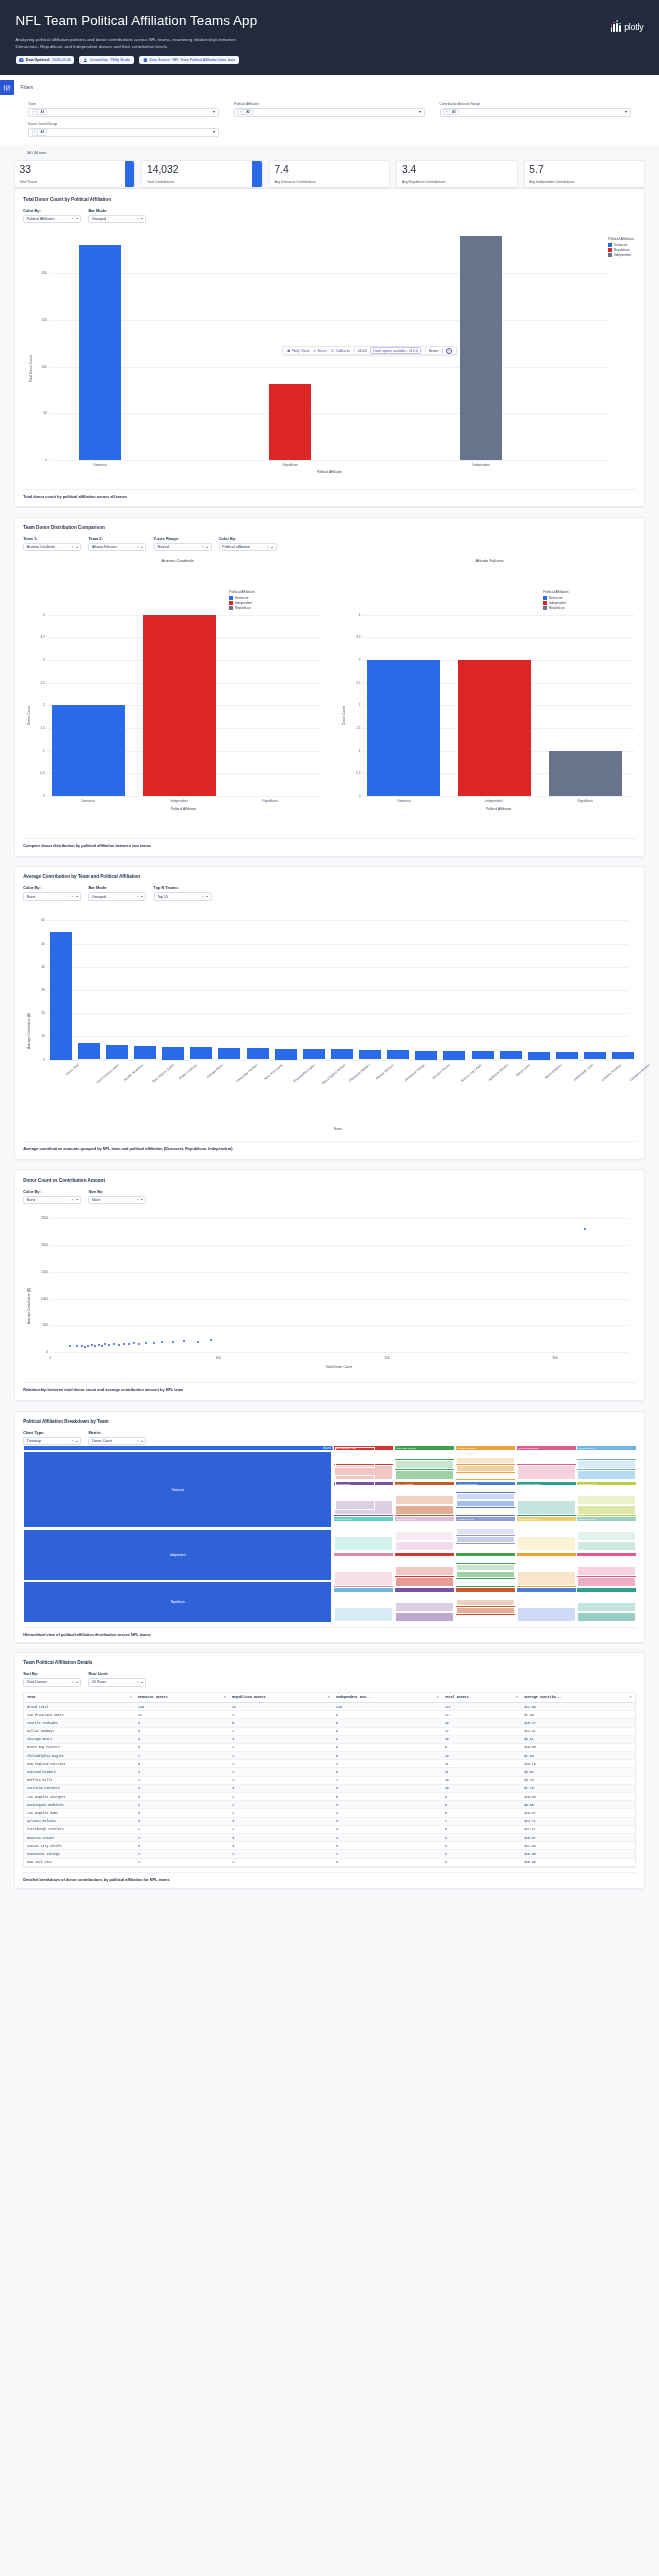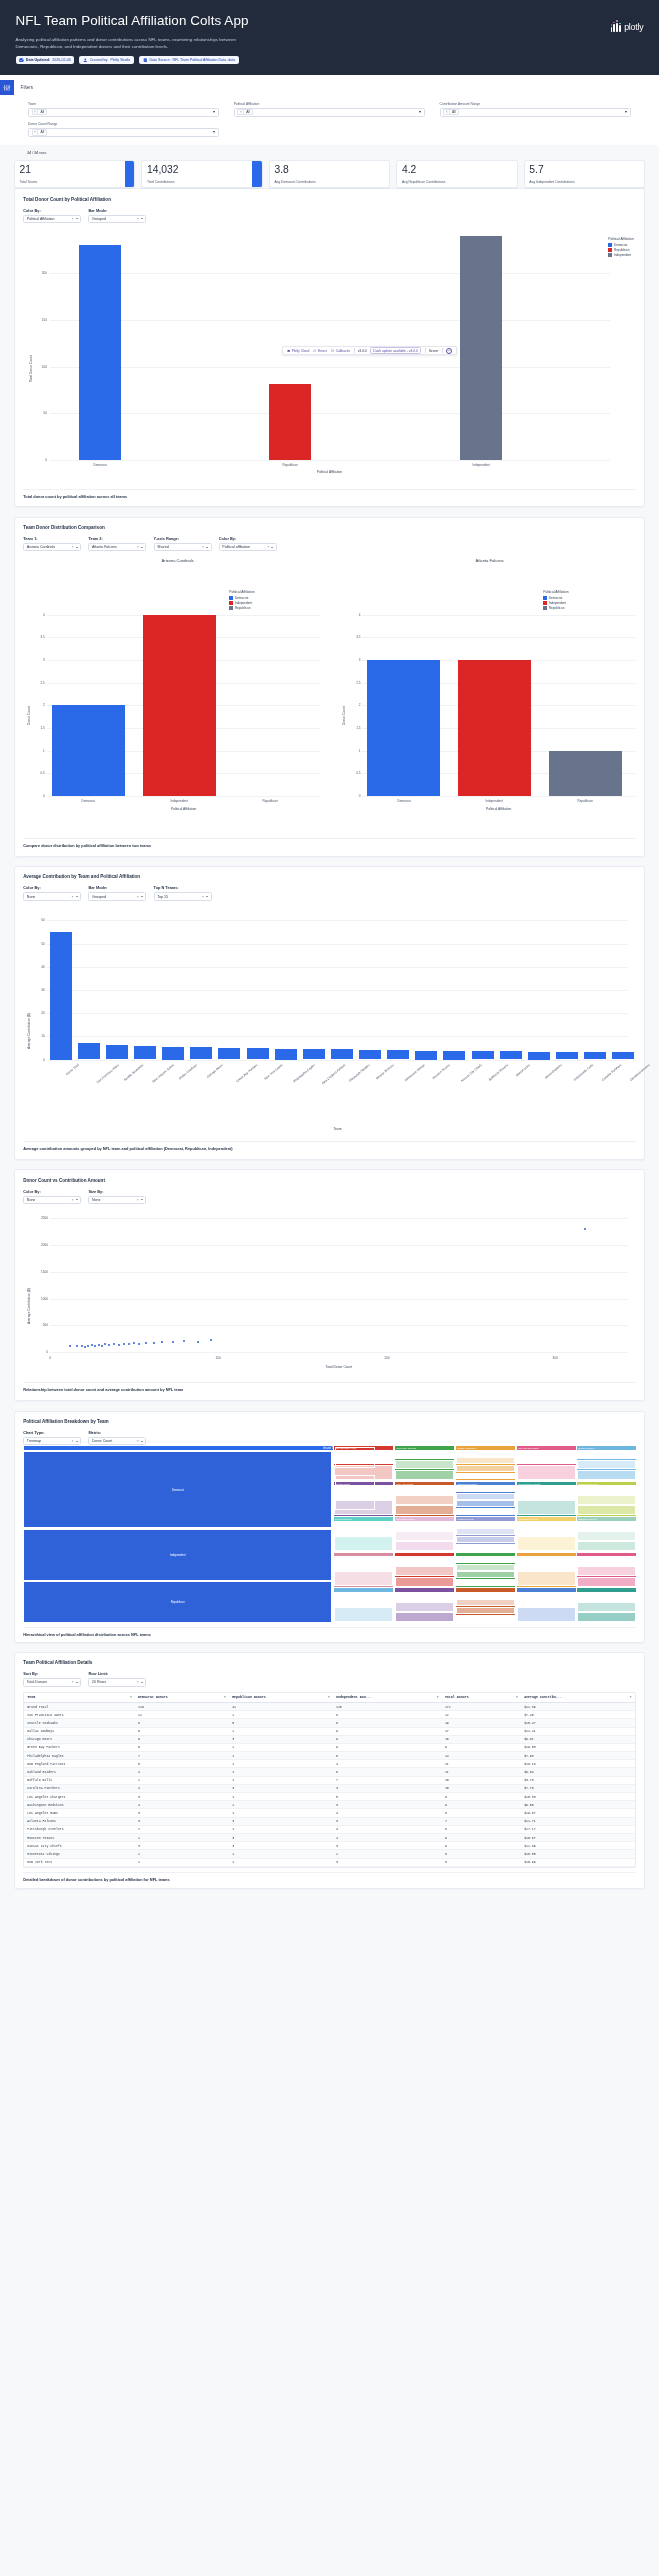--- a/index.html
+++ b/index.html
@@ -216,21 +216,21 @@
     border-bottom:0.5px solid #eef1f6; white-space:nowrap;
   }
   tbody tr:nth-child(odd) { background:#f8fafc; }
   tbody tr:nth-child(even) { background:#ffffff; }
   td.num, th.num { text-align:left; }
 </style>
 </head>
 <body>
 
 <div class="header">
-  <h1>NFL Team Political Affiliation Colts App</h1>
+  <h1>NFL Team Political Affiliation Teams App</h1>
   <div class="subtitle">Analyzing political affiliation patterns and donor contributions across NFL teams, examining relationships between Democratic, Republican, and Independent donors and their contribution levels.</div>
   <div class="badges">
     <div class="badge">
       <svg class="bi" viewBox="0 0 16 16">
           <circle cx="8" cy="8" r="8"></circle>
           <path d="M4 8.2l2.6 2.6L12 5.4" stroke="#fff" stroke-width="1.8" fill="none" stroke-linecap="round"></path>
         </svg>
       <b>Data Updated:</b>
       <span>2026-02-06</span>
     </div>
@@ -334,35 +334,35 @@
         </div>
         <span class="caret"></span>
       </div>
     </div>
   </div>
 </div>
 
 <div class="rows-note">34 / 34 rows</div>
 <div class="kpi-row">
   <div class="kpi">
-    <div class="val">21</div>
+    <div class="val">33</div>
     <div class="lab">Total Teams</div>
     <div class="accent"></div>
   </div>
   <div class="kpi">
     <div class="val">14,032</div>
     <div class="lab">Total Contributions</div>
     <div class="accent"></div>
   </div>
   <div class="kpi">
-    <div class="val">3.8</div>
+    <div class="val">7.4</div>
     <div class="lab">Avg Democrat Contributions</div>
   </div>
   <div class="kpi">
-    <div class="val">4.2</div>
+    <div class="val">3.4</div>
     <div class="lab">Avg Republican Contributions</div>
   </div>
   <div class="kpi">
     <div class="val">5.7</div>
     <div class="lab">Avg Independent Contributions</div>
   </div>
 </div>
 
 <div class="devbar">
   <span class="seg">

